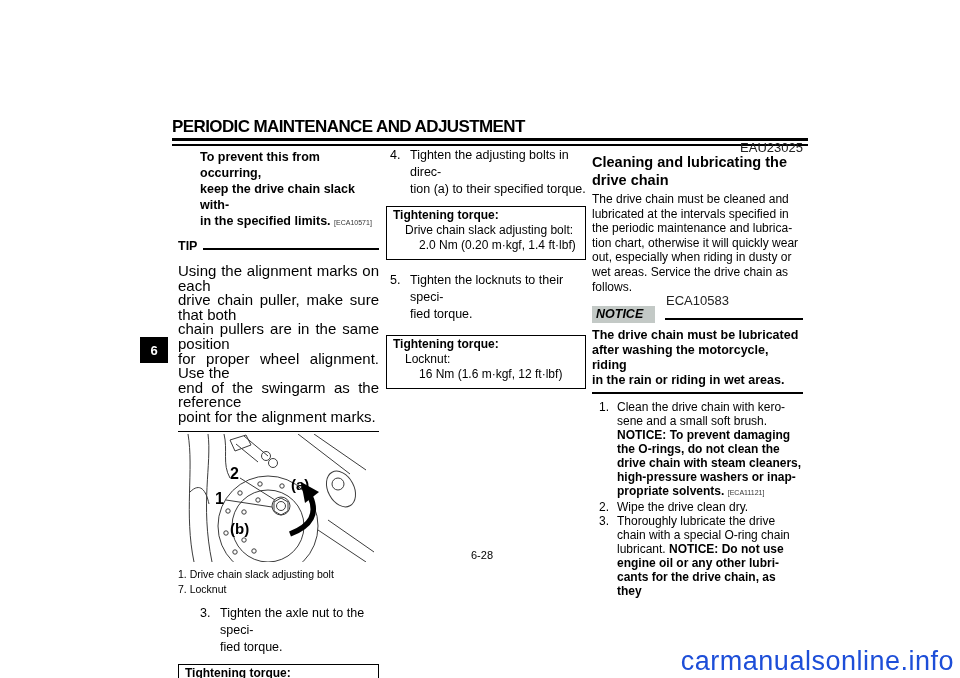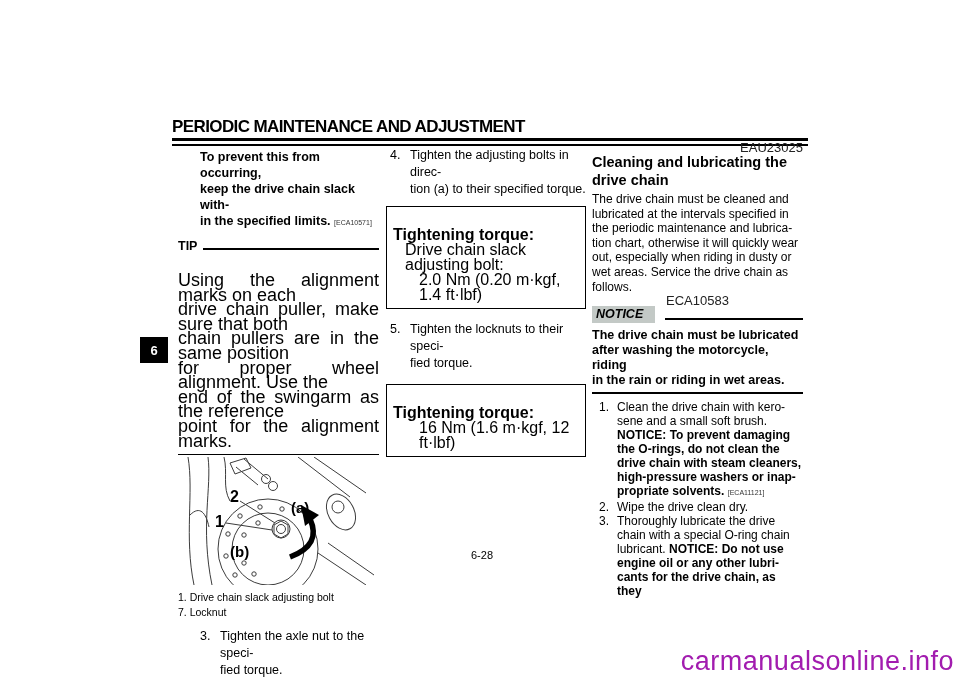--- a/index.html
+++ b/index.html
@@ -16,29 +16,29 @@
   .col{position:absolute;}
   .col-left{left:178px;top:149px;width:201px;}
   .col-mid{left:386px;top:147px;width:200px;}
   .col-right{left:592px;top:144px;width:211px;}
   .pre{white-space:pre-line;}
   .warning{font-weight:bold;font-size:12.5px;line-height:16px;margin-left:22px;}
   .tiny-code{font-size:7px;color:#333;font-weight:normal;}
   .tip-head{display:flex;align-items:flex-end;margin-top:8px;}
   .tip-label{font-weight:bold;font-size:12.5px;}
   .tip-line{flex:1;border-bottom:2px solid #000;margin:0 0 3px 6px;}
-  .tip-text{font-size:18px;line-height:14.6px;margin-top:20px;text-align:justify;}
+  .tip-text{font-size:15px;line-height:14.6px;margin-top:11px;text-align:justify;}
   .rule-thin{border-top:1.5px solid #000;margin-top:6px;}
   .figure{margin-top:2px;}
   .captions{font-size:10.5px;line-height:15px;margin-top:1px;}
   .step{display:flex;font-size:12.5px;line-height:17px;}
   .step-num{width:14px;margin-right:6px;flex:none;}
   .step-left{margin-left:22px;margin-top:8px;}
   .step-mid{margin-left:4px;}
-  .torque-box{border:1.5px solid #000;padding:20px 4px 6px 6px;font-size:16px;line-height:15px;margin-top:8px;}
+  .torque-box{border:1.5px solid #000;padding:1px 4px 6px 6px;font-size:12px;line-height:15px;margin-top:8px;}
   .t-title{font-weight:bold;}
   .t-item{margin-left:12px;}
   .t-value{margin-left:26px;}
   .mt12{margin-top:12px;}
   
   .code-right{text-align:right;font-size:13px;color:#222;line-height:8px;}
   .section-title{font-size:14.5px;font-weight:bold;line-height:18px;margin-top:1px;}
   .intro{font-size:12px;line-height:14.6px;margin-top:3px;text-align:justify;}
   .notice-row{display:flex;align-items:flex-end;margin-top:1px;}
   .notice-badge{font-style:italic;font-weight:bold;font-size:12.5px;padding:1px 12px 2px 4px;}
@@ -165,20 +165,21 @@
     </div>
 
     <div class="step step-mid mt12">
       <span class="step-num">5.</span>
       <span class="pre">Tighten the locknuts to their speci-
 fied torque.</span>
     </div>
 
     <div class="torque-box mt12">
       <div class="t-title">Tightening torque:</div>
+      <div class="t-item">Locknut:</div>
       <div class="t-value">16 Nm (1.6 m·kgf, 12 ft·lbf)</div>
     </div>
   </div>
 
   <div class="col col-right">
     <div class="code-right">EAU23025</div>
     <div class="section-title pre">Cleaning and lubricating the
 drive chain</div>
     <div class="intro pre">The drive chain must be cleaned and
 lubricated at the intervals specified in
@@ -218,14 +219,14 @@
         <span class="li-text pre"><span>Thoroughly lubricate the drive
 chain with a special O-ring chain
 lubricant. </span><span class="b">NOTICE: Do not use
 engine oil or any other lubri-
 cants for the drive chain, as they</span></span>
       </div>
     </div>
   </div>
 
   <div class="page-number">6-28</div>
-  <div class="watermark" style="color: #a21caf;">carmanualsonline.info</div>
+  <div class="watermark" style="color: #1d4ed8;">carmanualsonline.info</div>
 </div>
 
 </body></html>

